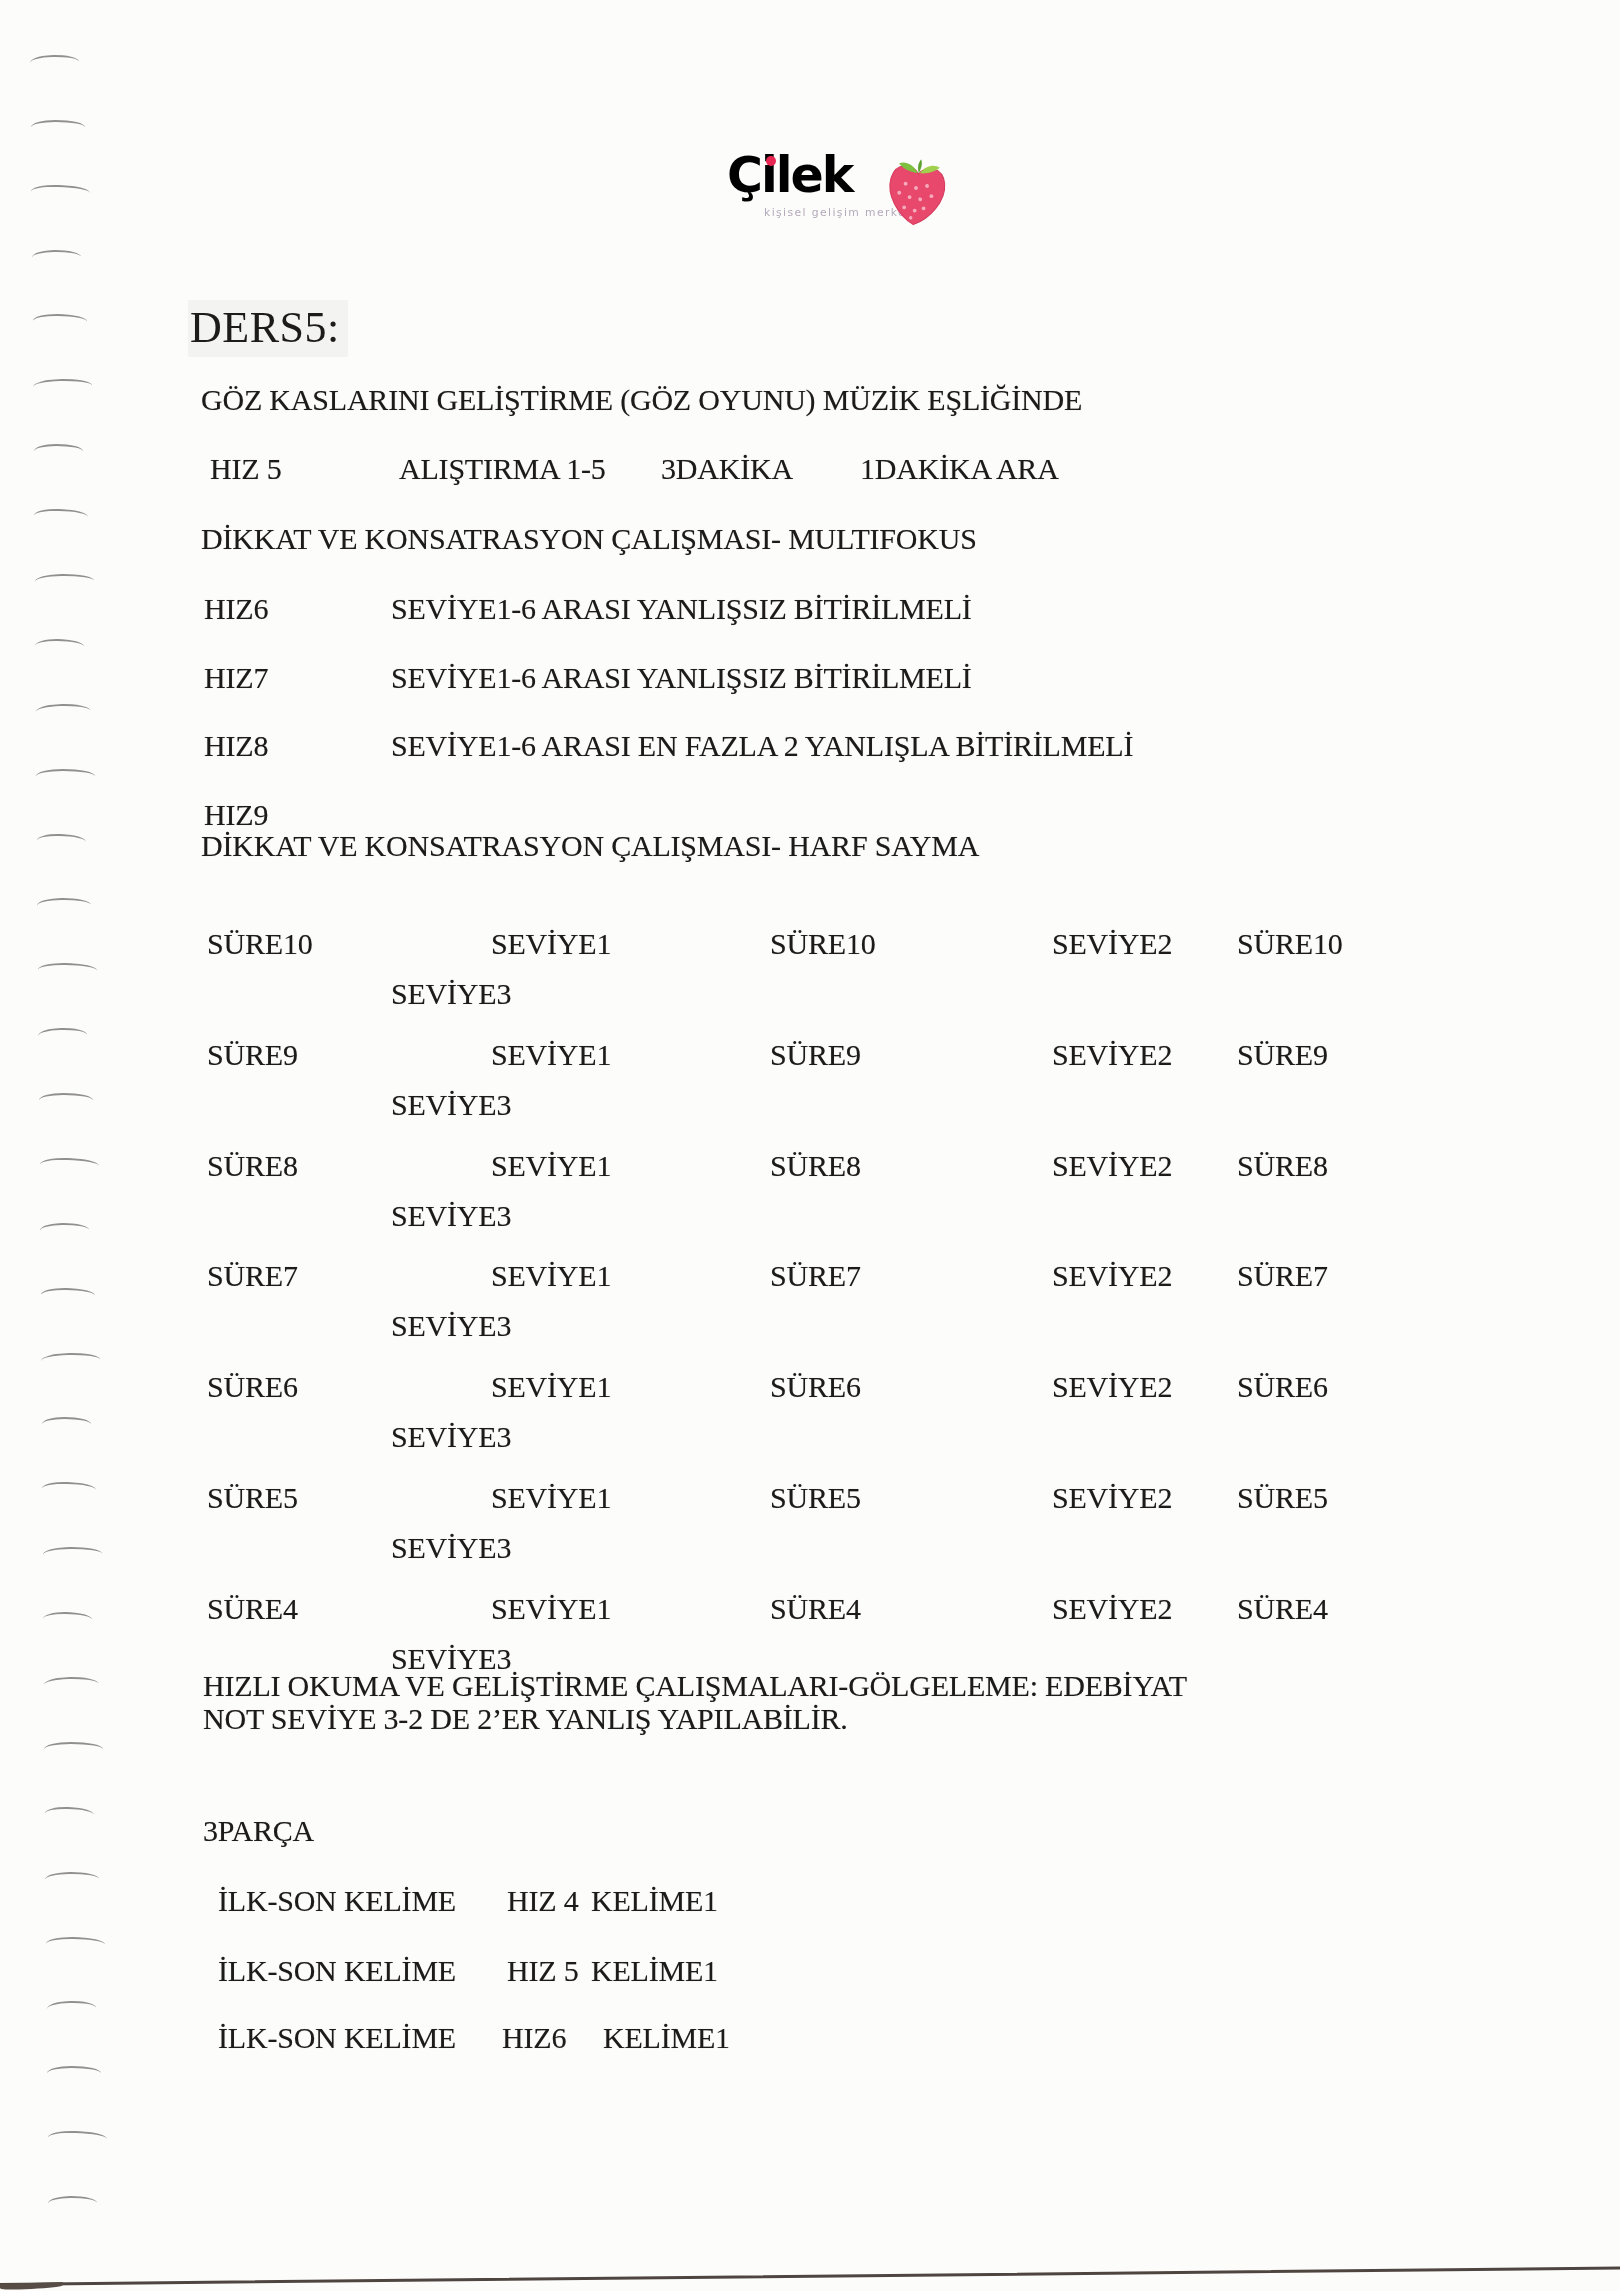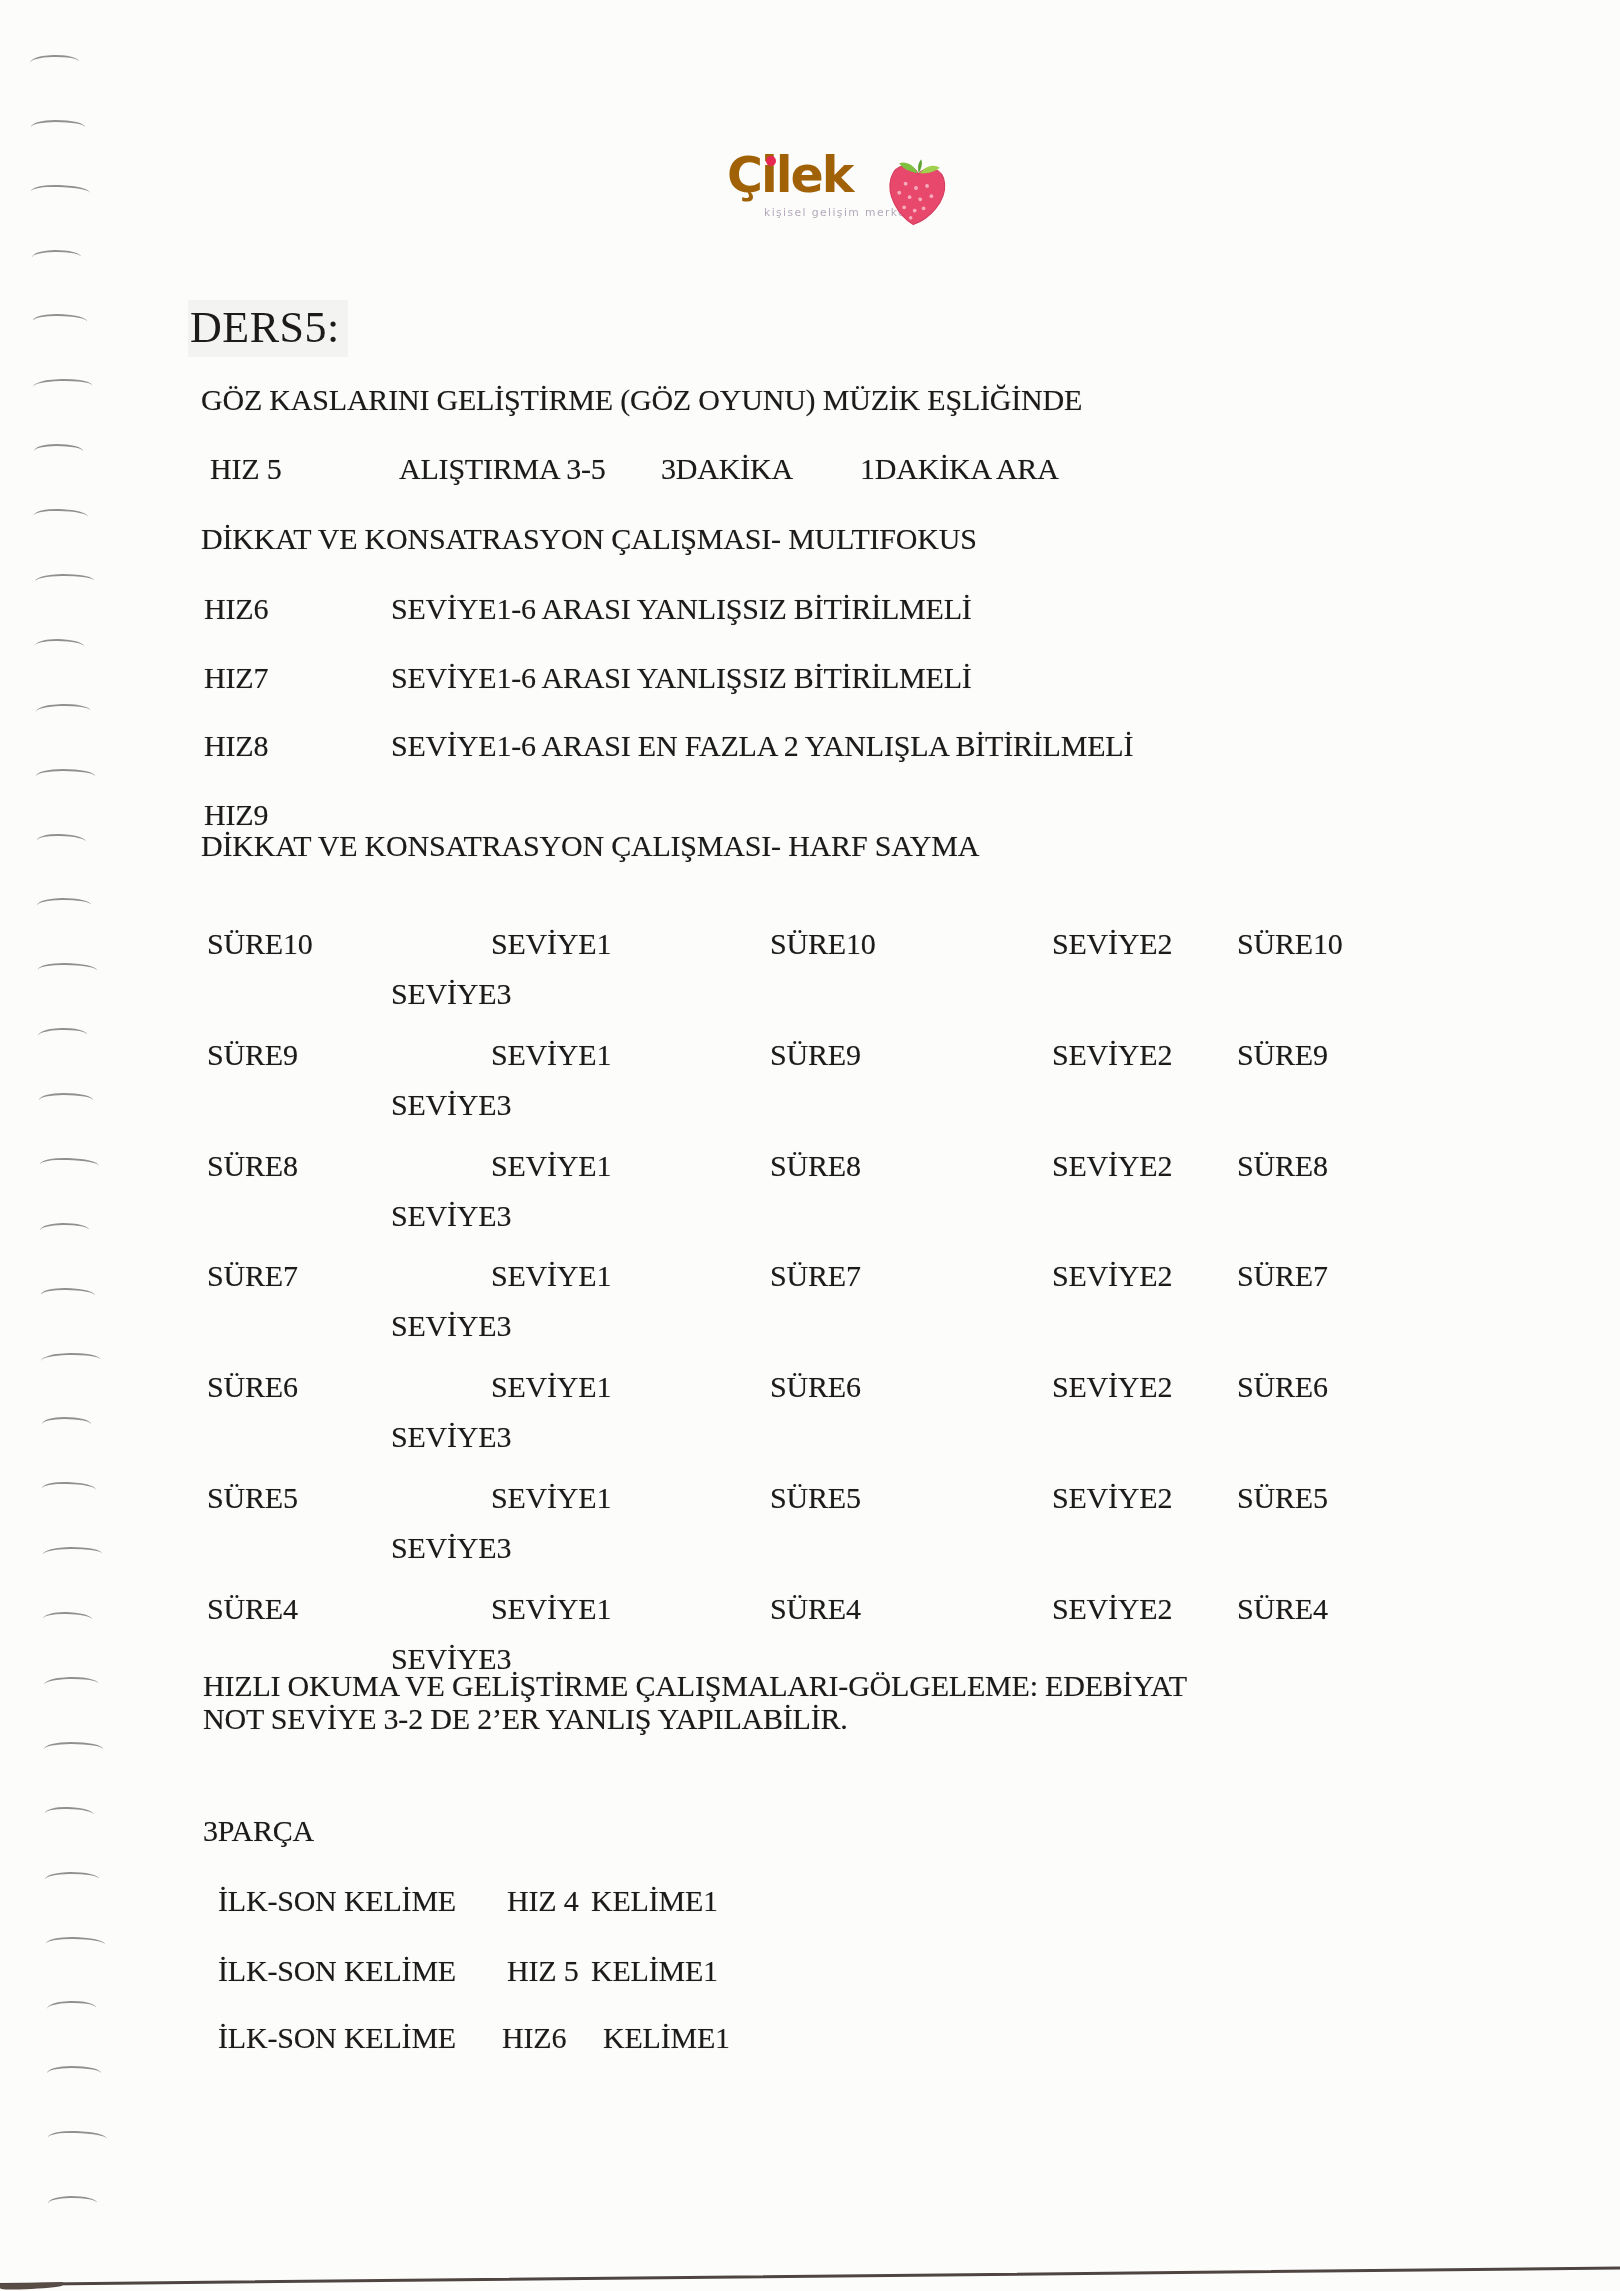--- a/index.html
+++ b/index.html
@@ -86,21 +86,21 @@
     <div class="mark" style="top: 1807px; left: 45px; width: 49px; transform: rotate(1.4deg);"></div>
     <div class="mark" style="top: 1872px; left: 45px; width: 54px; transform: rotate(-0.7deg);"></div>
     <div class="mark" style="top: 1937px; left: 46px; width: 59px; transform: rotate(0.7deg);"></div>
     <div class="mark" style="top: 2001px; left: 47px; width: 49px; transform: rotate(-1.4deg);"></div>
     <div class="mark" style="top: 2066px; left: 47px; width: 54px; transform: rotate(0deg);"></div>
     <div class="mark" style="top: 2131px; left: 48px; width: 59px; transform: rotate(1.4deg);"></div>
     <div class="mark" style="top: 2196px; left: 48px; width: 49px; transform: rotate(-0.7deg);"></div>
   </div>
 
 <div class="abs logo">
-  <div class="brand" style="color: #a16207;">Çilek</div>
+  <div class="brand" style="color: #000000;">Çilek</div>
   <div class="brand-dot" style="background: rgb(232, 39, 82);"></div>
   <div class="tagline">kişisel gelişim merkezi</div>
   <svg class="berry" width="65" height="69" viewBox="0 0 60 64" xmlns="http://www.w3.org/2000/svg">
     <path d="M30 14 C24 4 8 5 5 20 C2 36 15 54 30 61 C45 54 58 36 55 20 C52 5 36 4 30 14 Z" fill="#e8486b" stroke="#d63d5f" stroke-width="1"></path>
     <g fill="#f6b7c6" opacity="0.9">
       <circle cx="19" cy="24" r="1.8"></circle>
         <circle cx="29" cy="27" r="1.8"></circle>
         <circle cx="39" cy="24" r="1.8"></circle>
       <circle cx="14" cy="33" r="1.8"></circle>
         <circle cx="24" cy="36" r="1.8"></circle>
@@ -116,21 +116,21 @@
     <path d="M31 13 C36 5 44 3 49 6 C44 11 37 13 31 13 Z" fill="#a0d04e"></path>
   </svg>
 </div>
 
 <div class="abs title" style="left:188px;top:300px">DERS5:</div>
 
 <div class="abs t" style="left:201px;top:383px">GÖZ KASLARINI GELİŞTİRME (GÖZ OYUNU) MÜZİK EŞLİĞİNDE</div>
 
 <div class="abs" style="left:210px;top:452px;height:39px;width:1078px">
   <span class="t h5c" style="left:0">HIZ 5</span>
-  <span class="t h5c" style="left:189px">ALIŞTIRMA 3-5</span>
+  <span class="t h5c" style="left:189px">ALIŞTIRMA 1-5</span>
   <span class="t h5c" style="left:451px">3DAKİKA</span>
   <span class="t h5c" style="left:650px">1DAKİKA ARA</span>
 </div>
 
 <div class="abs t" style="left:201px;top:522px">DİKKAT VE KONSATRASYON ÇALIŞMASI- MULTIFOKUS</div>
 
 <div class="abs hiz-row" style="top:592px;width:1078px;height:39px">
   <span class="t hl">HIZ6</span>
   <span class="t hd">SEVİYE1-6 ARASI YANLIŞSIZ BİTİRİLMELİ</span>
 </div>

